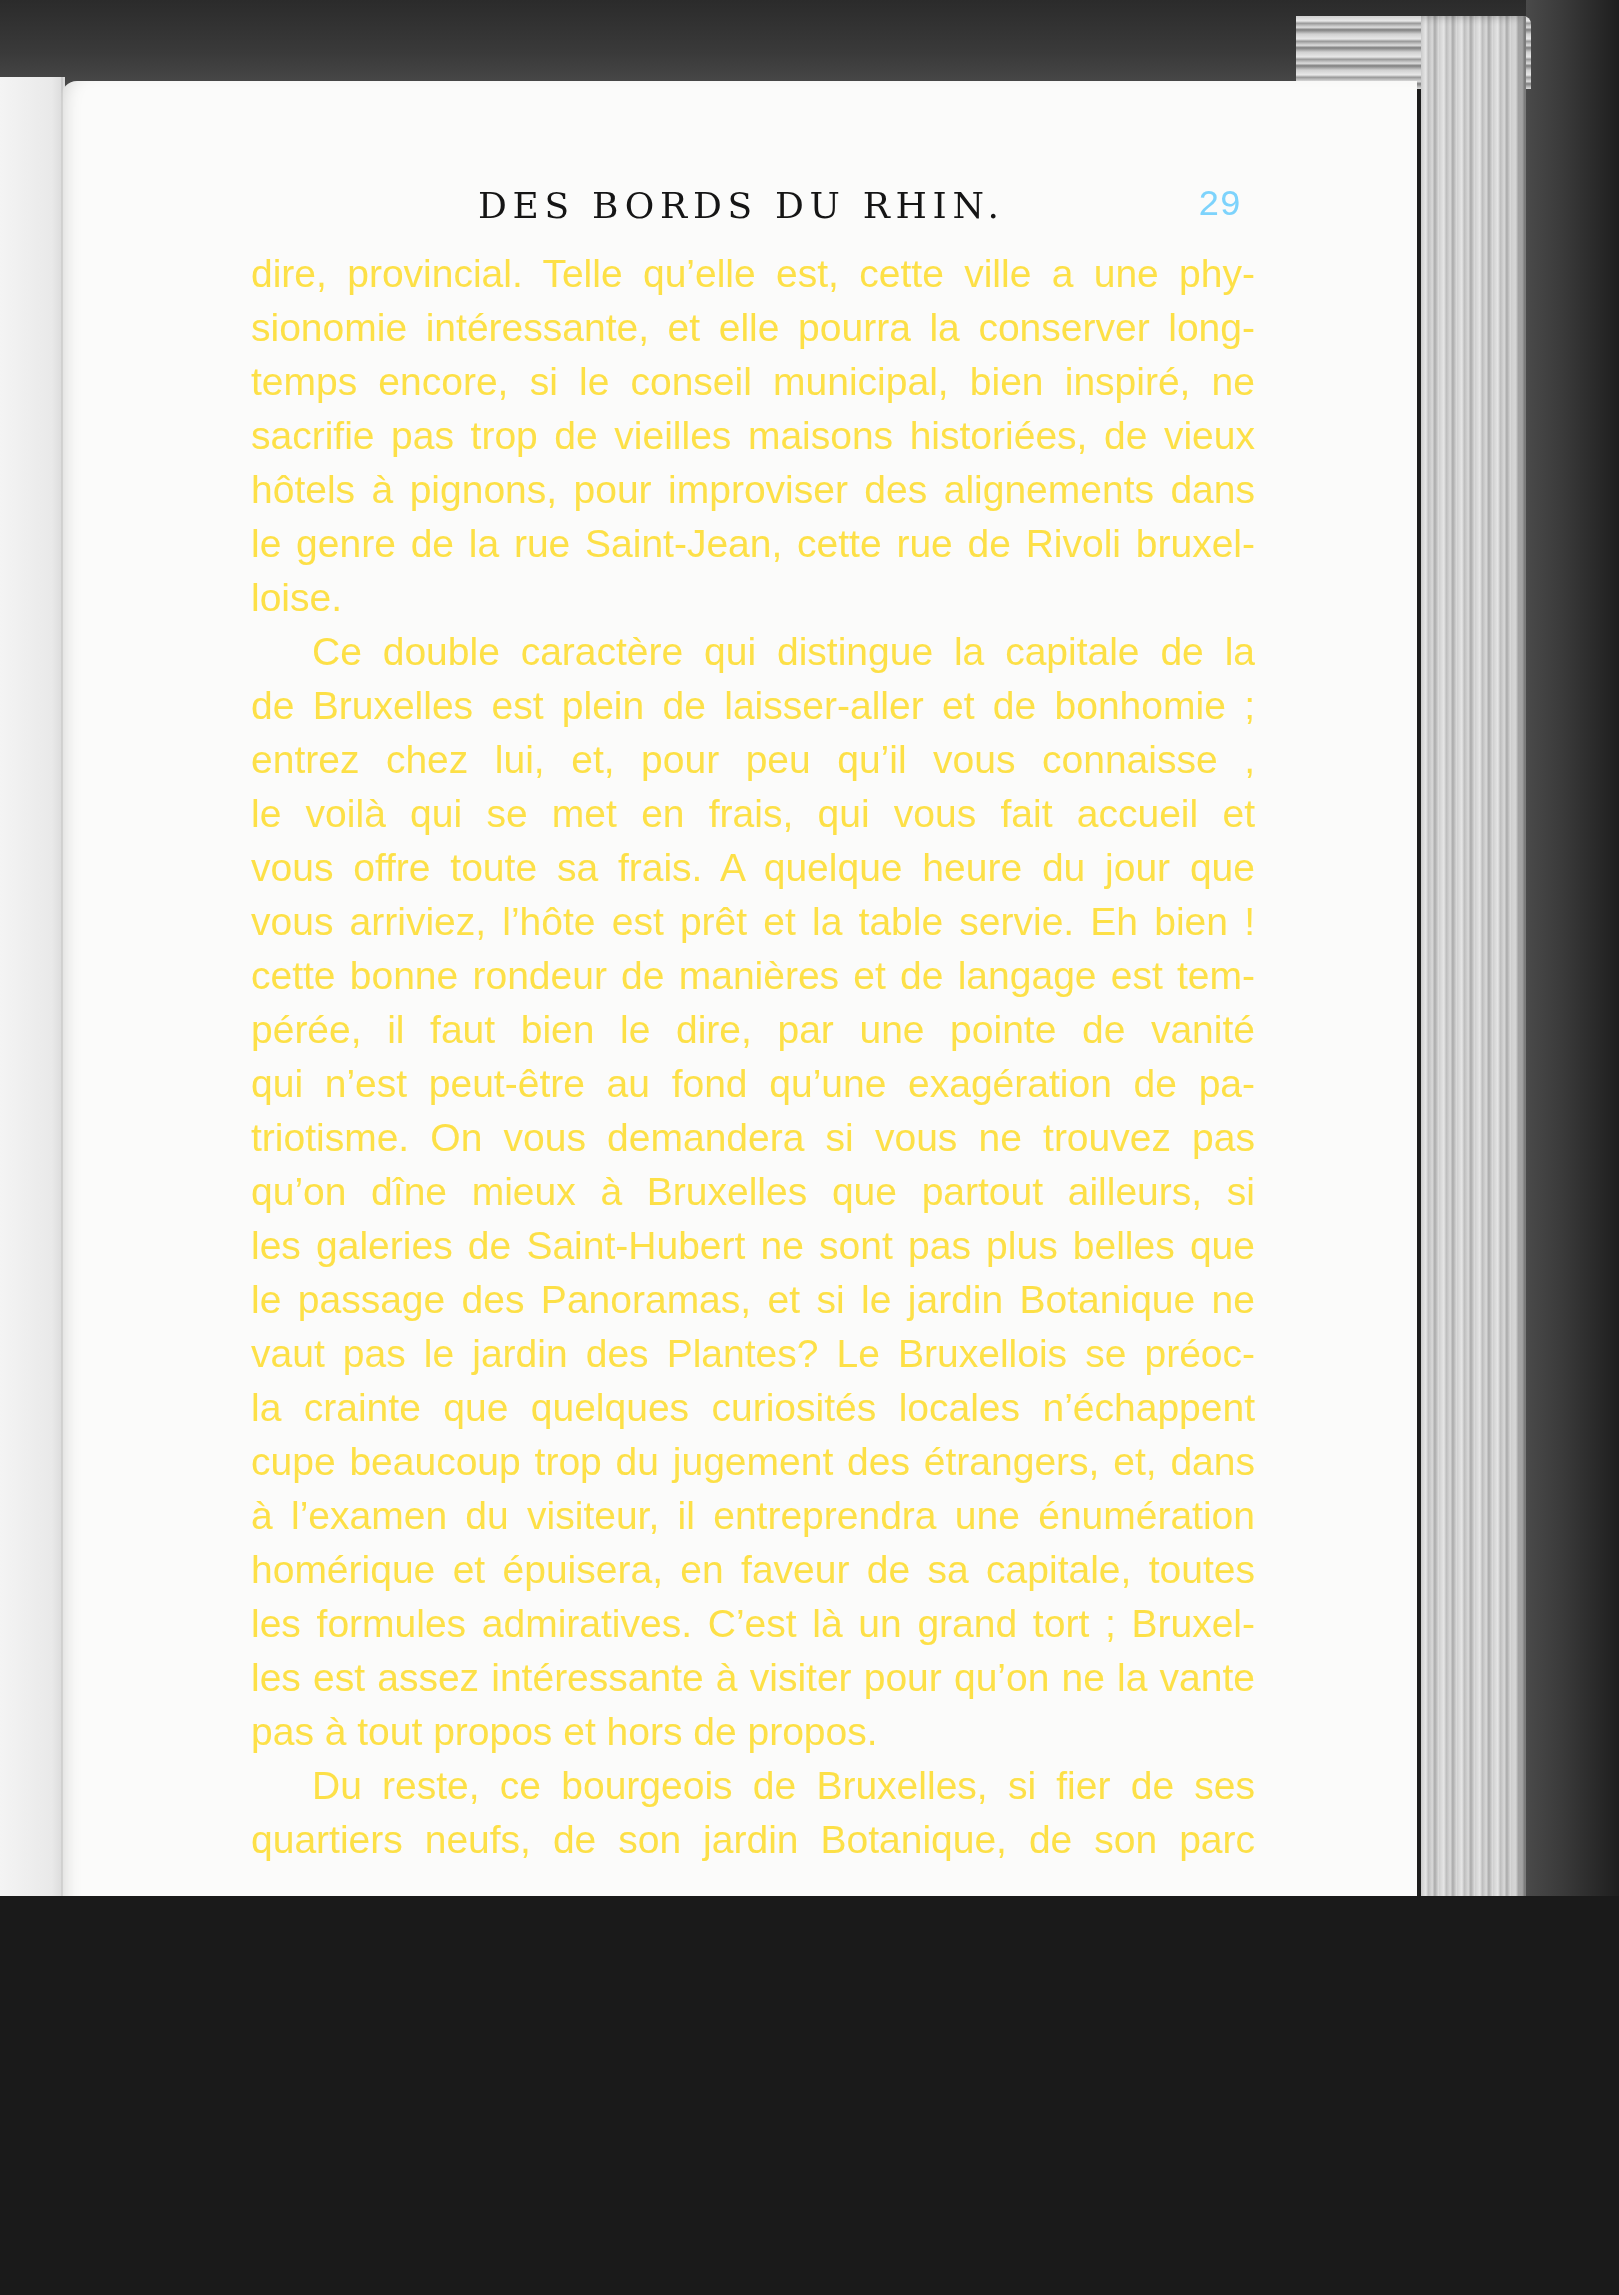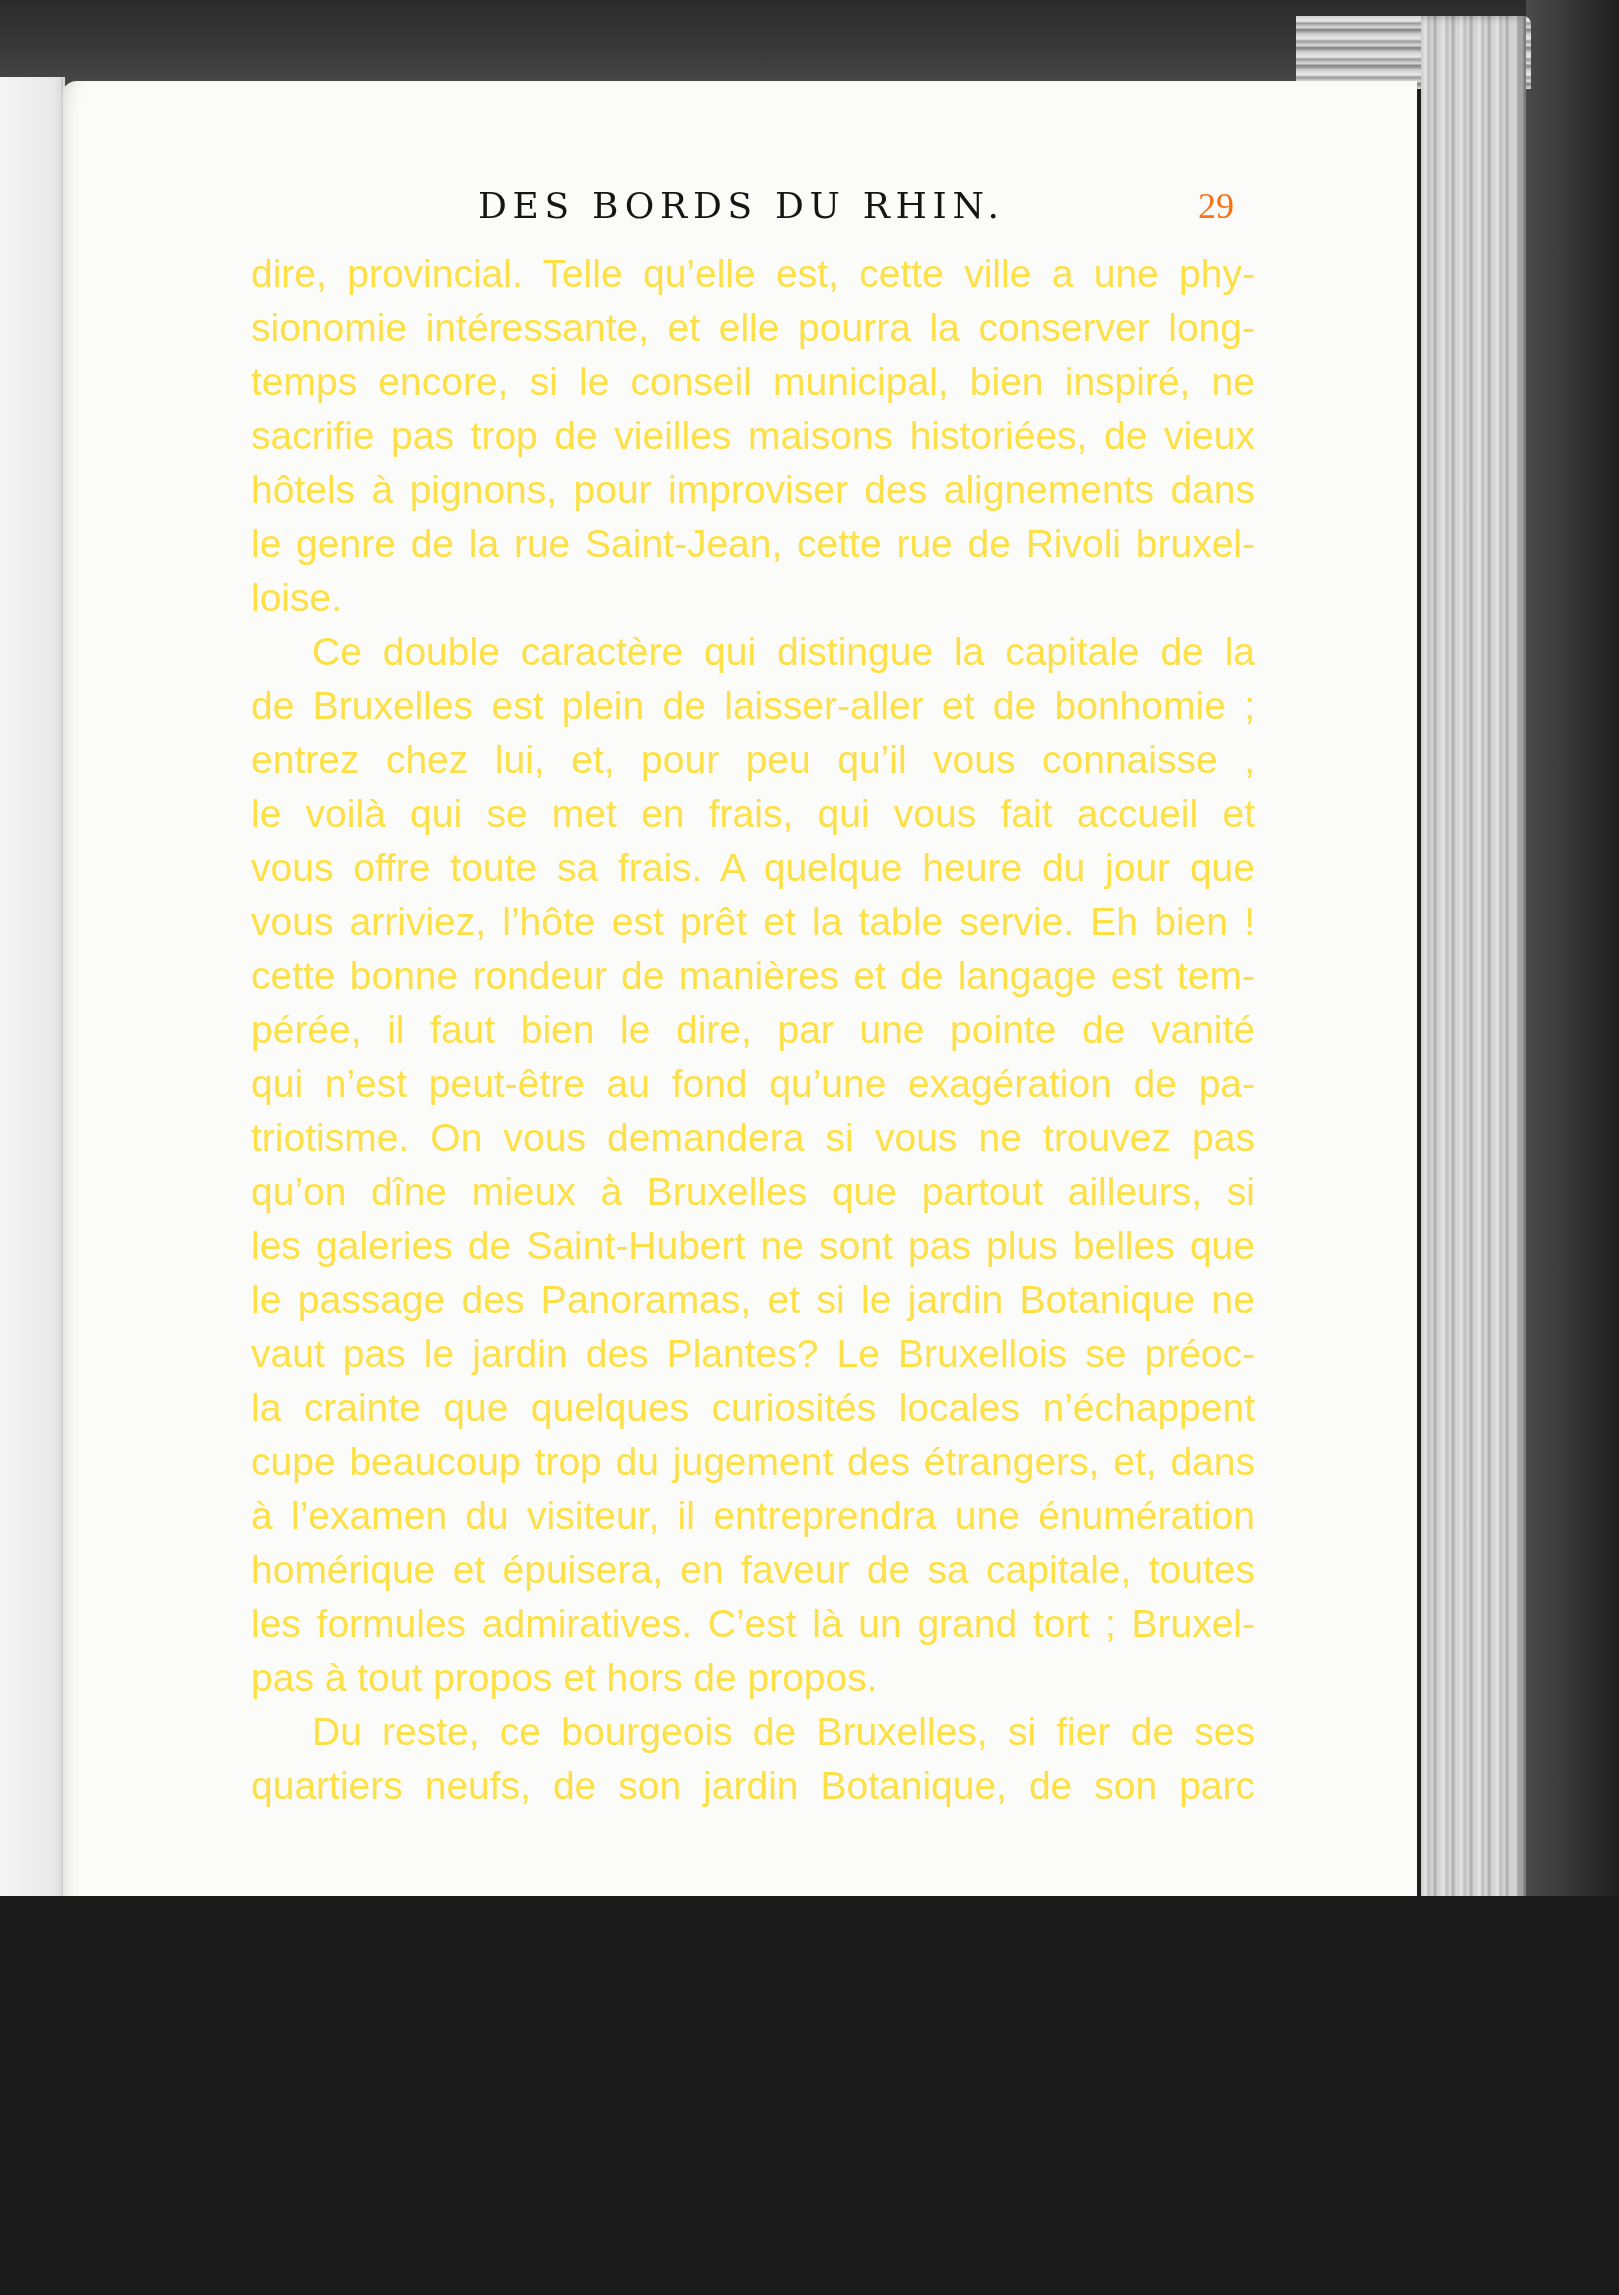--- a/index.html
+++ b/index.html
@@ -84,23 +84,23 @@
       left: 478px; top: 185px;
       font-family: "DejaVu Serif", serif;
       font-size: 36px;
       letter-spacing: 5.7px;
       color: #151515;
       white-space: nowrap;
     }
     .page-number {
       position: absolute;
       left: 1198px; top: 185px;
-      font-family: Liberation Serif, serif;
+      font-family: Liberation Mono, monospace;
       font-size: 36px;
-      color: #f97316;
+      color: #7dd3fc;
     }
     .body-text {
       position: absolute;
       left: 251px; top: 247px;
       width: 1004px;
       font-family: Liberation Sans, sans-serif;
       font-size: 39px;
       color: #fde047;
     }
     .line {
@@ -156,18 +156,19 @@
       <span class="line">triotisme. On vous demandera si vous ne trouvez pas</span>
       <span class="line">qu’on dîne mieux à Bruxelles que partout ailleurs, si</span>
       <span class="line">les galeries de Saint-Hubert ne sont pas plus belles que</span>
       <span class="line">le passage des Panoramas, et si le jardin Botanique ne</span>
       <span class="line">vaut pas le jardin des Plantes? Le Bruxellois se préoc-</span>
       <span class="line">la crainte que quelques curiosités locales n’échappent</span>
       <span class="line">cupe beaucoup trop du jugement des étrangers, et, dans</span>
       <span class="line">à l’examen du visiteur, il entreprendra une énumération</span>
       <span class="line">homérique et épuisera, en faveur de sa capitale, toutes</span>
       <span class="line">les formules admiratives. C’est là un grand tort ; Bruxel-</span>
+      <span class="line">les est assez intéressante à visiter pour qu’on ne la vante</span>
       <span class="line last">pas à tout propos et hors de propos.</span>
       <span class="line indent">Du reste, ce bourgeois de Bruxelles, si fier de ses</span>
       <span class="line">quartiers neufs, de son jardin Botanique, de son parc</span>
     </div>
 </div>
 
 
 </body></html>

